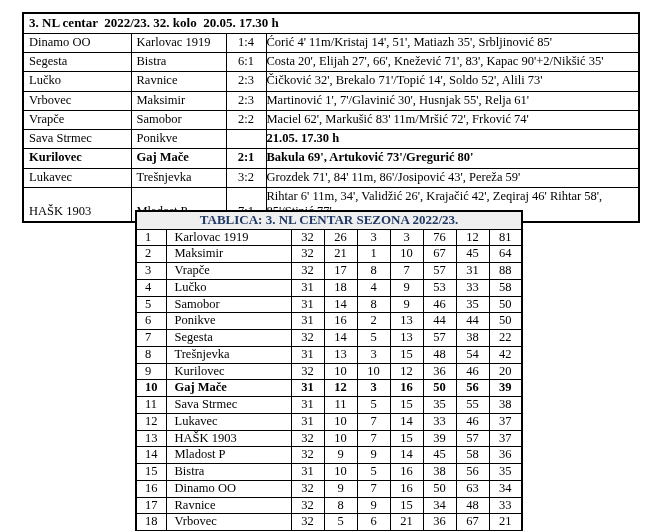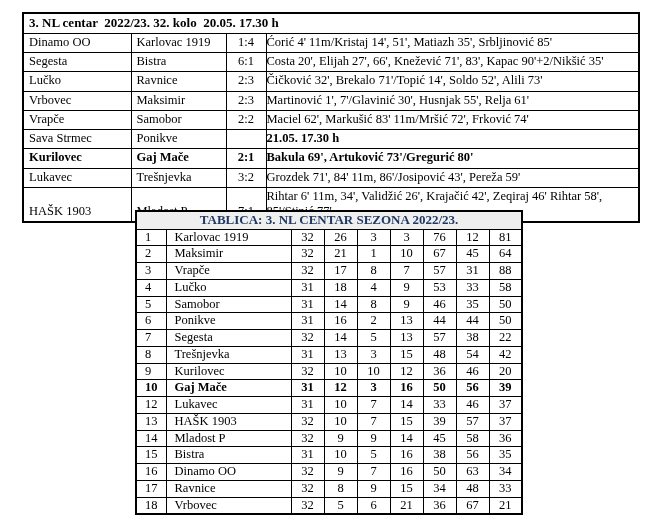--- a/index.html
+++ b/index.html
@@ -265,20 +265,31 @@
     <td class="team-cell">Gaj Mače</td>
     <td>31</td>
     <td>12</td>
     <td>3</td>
     <td>16</td>
     <td>50</td>
     <td>56</td>
     <td>39</td>
   </tr>
 
+  <tr>
+    <td class="pos-cell">11</td>
+    <td class="team-cell">Sava Strmec</td>
+    <td>31</td>
+    <td>11</td>
+    <td>5</td>
+    <td>15</td>
+    <td>35</td>
+    <td>55</td>
+    <td>38</td>
+  </tr>
 
   <tr>
     <td class="pos-cell">12</td>
     <td class="team-cell">Lukavec</td>
     <td>31</td>
     <td>10</td>
     <td>7</td>
     <td>14</td>
     <td>33</td>
     <td>46</td>

